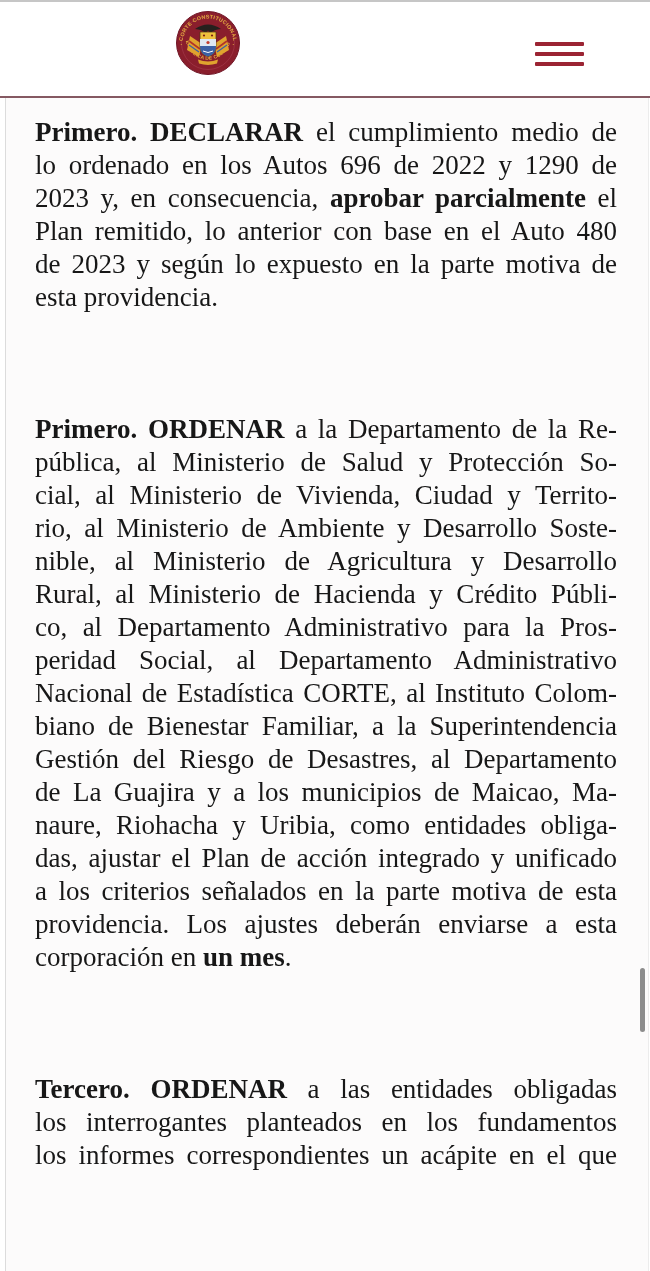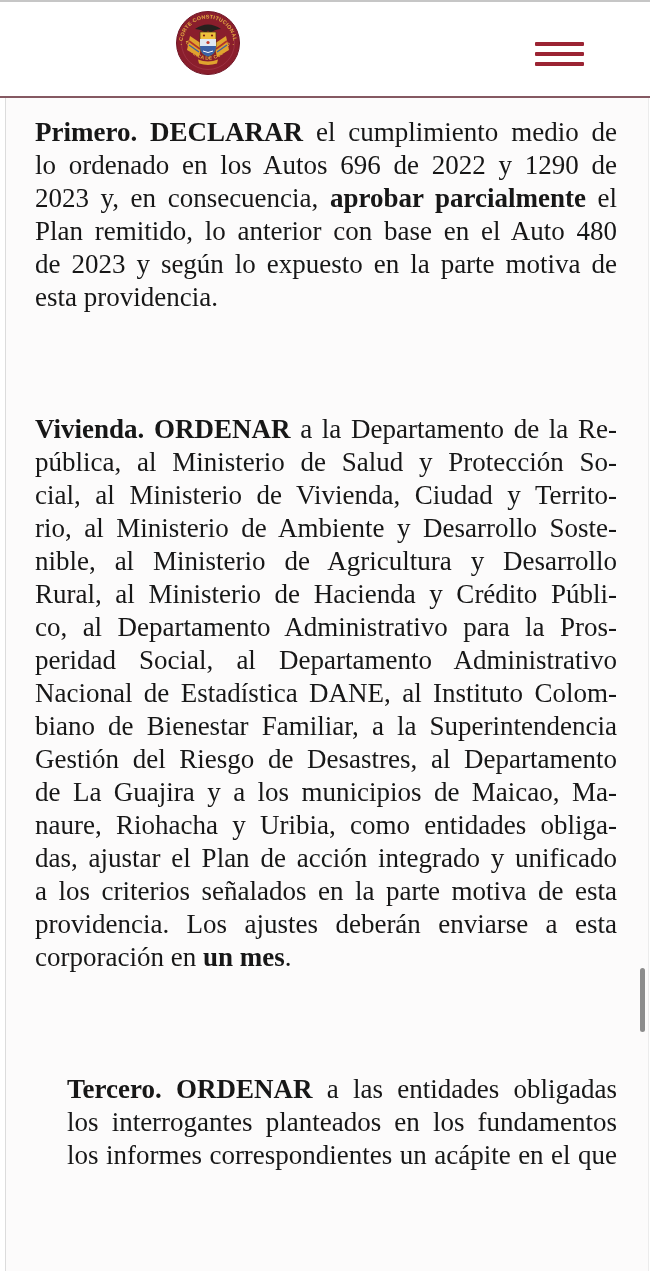--- a/index.html
+++ b/index.html
@@ -38,21 +38,21 @@
   .doc{
     position:absolute;left:5px;top:98px;right:1px;bottom:0;
     background:#fcfbfb;
     border-left:1px solid #dcdcdc;border-right:1px solid #ececec;
     box-sizing:border-box;
     padding:18px 31px 16px 29px;
     color:var(--text);
     font-size:27px;line-height:33px;
   }
   .para{margin:0 0 99px 0;}
-  .para:last-child{margin-bottom:0;margin-left:32px;}
+  .para:last-child{margin-bottom:0;}
   .line{
     text-align:justify;
     text-align-last:justify;
     -moz-text-align-last:justify;
     white-space:normal;
   }
   .line.end{text-align-last:left;-moz-text-align-last:left;}
   .seg-b{font-weight:bold;}
   
   .scroll-thumb{
@@ -109,29 +109,29 @@
 <main class="doc">
     <div class="para">
       <div class="line"><span class="seg-b">Primero. DECLARAR</span><span class="seg"> el cumplimiento medio de</span></div>
       <div class="line"><span class="seg">lo ordenado en los Autos 696 de 2022 y 1290 de</span></div>
       <div class="line"><span class="seg">2023 y, en consecuencia, </span><span class="seg-b">aprobar parcialmente</span><span class="seg"> el</span></div>
       <div class="line"><span class="seg">Plan remitido, lo anterior con base en el Auto 480</span></div>
       <div class="line"><span class="seg">de 2023 y según lo expuesto en la parte motiva de</span></div>
       <div class="line end"><span class="seg">esta providencia.</span></div>
     </div>
     <div class="para">
-      <div class="line"><span class="seg-b">Vivienda. ORDENAR</span><span class="seg"> a la Departamento de la Re-</span></div>
+      <div class="line"><span class="seg-b">Primero. ORDENAR</span><span class="seg"> a la Departamento de la Re-</span></div>
       <div class="line"><span class="seg">pública, al Ministerio de Salud y Protección So-</span></div>
       <div class="line"><span class="seg">cial, al Ministerio de Vivienda, Ciudad y Territo-</span></div>
       <div class="line"><span class="seg">rio, al Ministerio de Ambiente y Desarrollo Soste-</span></div>
       <div class="line"><span class="seg">nible, al Ministerio de Agricultura y Desarrollo</span></div>
       <div class="line"><span class="seg">Rural, al Ministerio de Hacienda y Crédito Públi-</span></div>
       <div class="line"><span class="seg">co, al Departamento Administrativo para la Pros-</span></div>
       <div class="line"><span class="seg">peridad Social, al Departamento Administrativo</span></div>
-      <div class="line"><span class="seg">Nacional de Estadística DANE, al Instituto Colom-</span></div>
+      <div class="line"><span class="seg">Nacional de Estadística CORTE, al Instituto Colom-</span></div>
       <div class="line"><span class="seg">biano de Bienestar Familiar, a la Superintendencia</span></div>
       <div class="line"><span class="seg">Gestión del Riesgo de Desastres, al Departamento</span></div>
       <div class="line"><span class="seg">de La Guajira y a los municipios de Maicao, Ma-</span></div>
       <div class="line"><span class="seg">naure, Riohacha y Uribia, como entidades obliga-</span></div>
       <div class="line"><span class="seg">das, ajustar el Plan de acción integrado y unificado</span></div>
       <div class="line"><span class="seg">a los criterios señalados en la parte motiva de esta</span></div>
       <div class="line"><span class="seg">providencia. Los ajustes deberán enviarse a esta</span></div>
       <div class="line end"><span class="seg">corporación en </span><span class="seg-b">un mes</span><span class="seg">.</span></div>
     </div>
     <div class="para">

